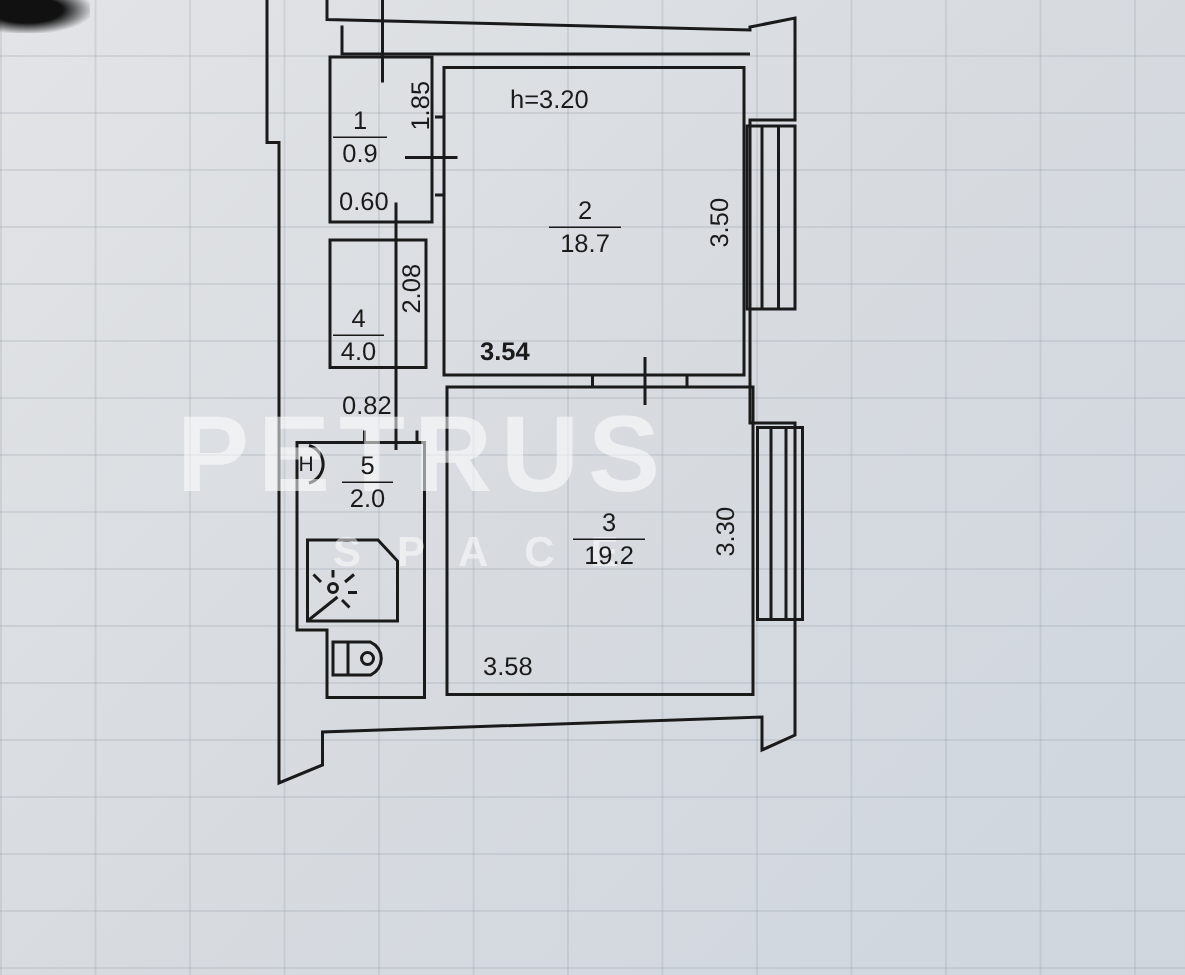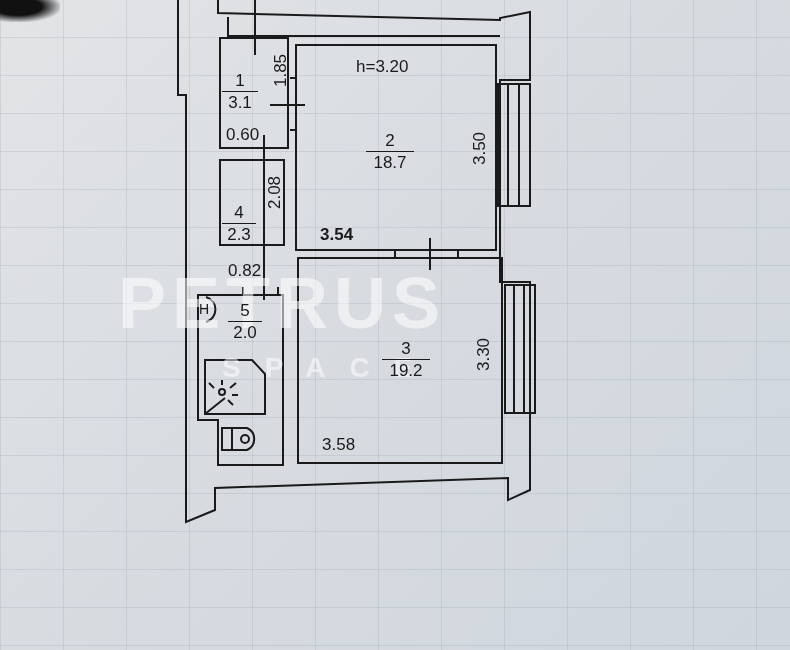--- a/index.html
+++ b/index.html
@@ -93,46 +93,46 @@
     <line x1="232" y1="428" x2="232" y2="450"></line>
     <circle cx="245" cy="439" r="4"></circle>
 
     <path d="M206,297 A13,13 0 0 1 206,322"></path>
   </g>
 </svg>
 
 <div class="wm1">PETRUS</div>
 <div class="wm2">SPACE</div>
 
-<div class="lbl" style="left:356px;top:58px;">h=3.20</div>
+<div class="lbl" style="left:340px;top:58px;">h=3.20</div>
 
 <div class="frac" style="left:222px;top:72px;width:36px;">
   <span class="num">1</span>
-  <span class="area">3.1</span>
+  <span class="area">0.9</span>
 </div>
 <div class="lbl vert" style="left:264px;top:62px;">1.85</div>
 <div class="lbl" style="left:226px;top:126px;">0.60</div>
 
 <div class="frac" style="left:366px;top:132px;width:48px;">
   <span class="num">2</span>
   <span class="area">18.7</span>
 </div>
 <div class="lbl vert" style="left:463px;top:140px;">3.50</div>
 <div class="lbl" style="left:320px;top:226px;font-weight:bold;">3.54</div>
 
 <div class="frac" style="left:382px;top:340px;width:48px;">
   <span class="num">3</span>
   <span class="area">19.2</span>
 </div>
 <div class="lbl vert" style="left:467px;top:346px;">3.30</div>
 <div class="lbl" style="left:322px;top:436px;text-align:center;">3.58</div>
 
 <div class="frac" style="left:222px;top:204px;width:34px;">
   <span class="num">4</span>
-  <span class="area">2.3</span>
+  <span class="area">4.0</span>
 </div>
 <div class="lbl vert" style="left:258px;top:184px;">2.08</div>
 <div class="lbl" style="left:228px;top:262px;">0.82</div>
 
 <div class="frac" style="left:228px;top:302px;width:34px;">
   <span class="num">5</span>
   <span class="area">2.0</span>
 </div>
 <div class="lbl" style="left:199px;top:302px;font-size:14px;">H</div>
 

